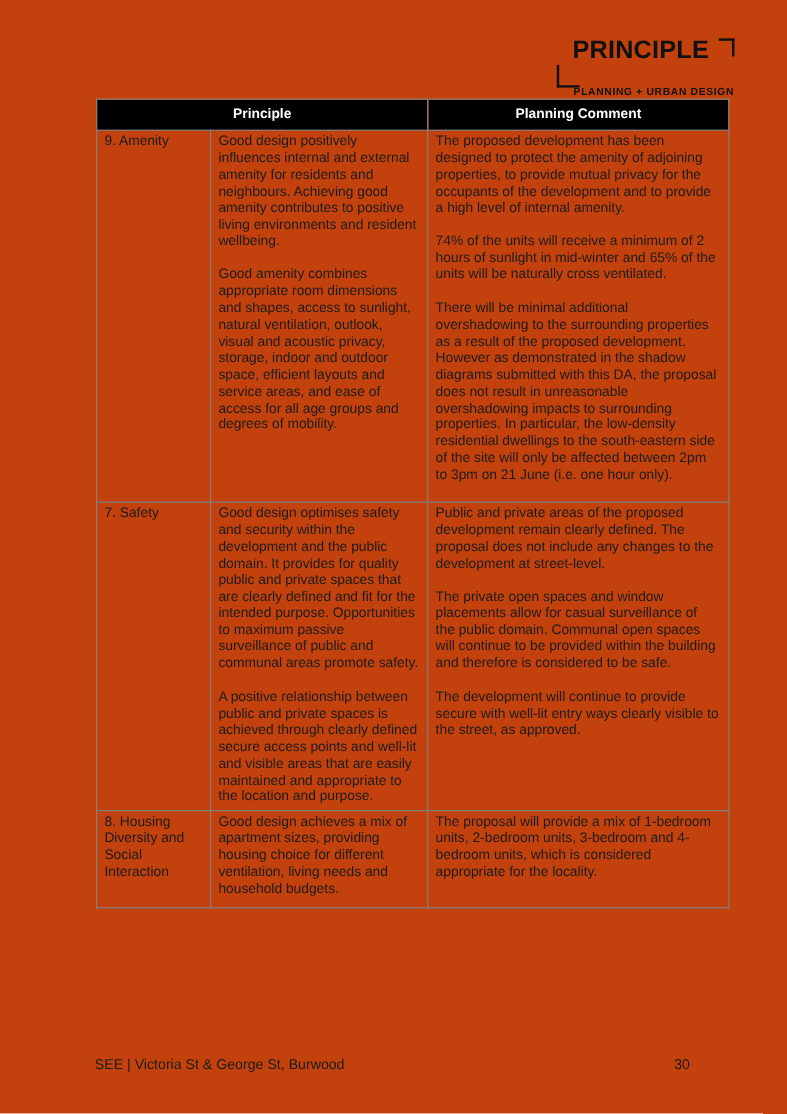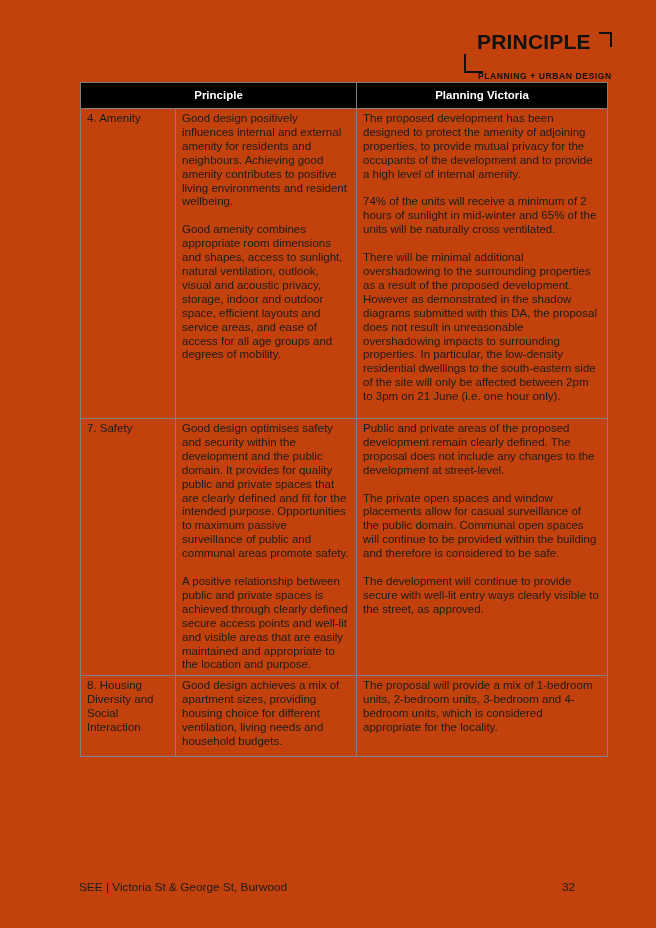--- a/index.html
+++ b/index.html
@@ -124,24 +124,24 @@
 
   <table class="doc-table">
     <colgroup>
       <col style="width:95px">
       <col style="width:181px">
       <col style="width:251px">
     </colgroup>
     <tbody>
         <tr>
       <th colspan="2">Principle</th>
-      <th>Planning Victoria</th>
+      <th>Planning Comment</th>
     </tr>
     <tr style="height:310px">
-      <td>4. Amenity</td>
+      <td>9. Amenity</td>
       <td>Good design positively influences internal and external amenity for residents and neighbours. Achieving good amenity contributes to positive living environments and resident wellbeing.
 
 Good amenity combines appropriate room dimensions and shapes, access to sunlight, natural ventilation, outlook, visual and acoustic privacy, storage, indoor and outdoor space, efficient layouts and service areas, and ease of access for all age groups and degrees of mobility.</td>
       <td>The proposed development has been designed to protect the amenity of adjoining properties, to provide mutual privacy for the occupants of the development and to provide a high level of internal amenity.
 
 74% of the units will receive a minimum of 2 hours of sunlight in mid-winter and 65% of the units will be naturally cross ventilated.
 
 There will be minimal additional overshadowing to the surrounding properties as a result of the proposed development. However as demonstrated in the shadow diagrams submitted with this DA, the proposal does not result in unreasonable overshadowing impacts to surrounding properties. In particular, the low-density residential dwellings to the south-eastern side of the site will only be affected between 2pm to 3pm on 21 June (i.e. one hour only).</td>
     </tr>
     <tr style="height:205px">
@@ -158,16 +158,16 @@
     <tr style="height:81px">
       <td>8. Housing Diversity and Social Interaction</td>
       <td>Good design achieves a mix of apartment sizes, providing housing choice for different ventilation, living needs and household budgets.</td>
       <td>The proposal will provide a mix of 1-bedroom units, 2-bedroom units, 3-bedroom and 4-bedroom units, which is considered appropriate for the locality.</td>
     </tr>
   </tbody>
     </table>
 
   <div class="footer">
     <span>SEE | Victoria St &amp; George St, Burwood</span>
-    <span>32</span>
+    <span>30</span>
   </div>
 
 </div>
 
 </body></html>

